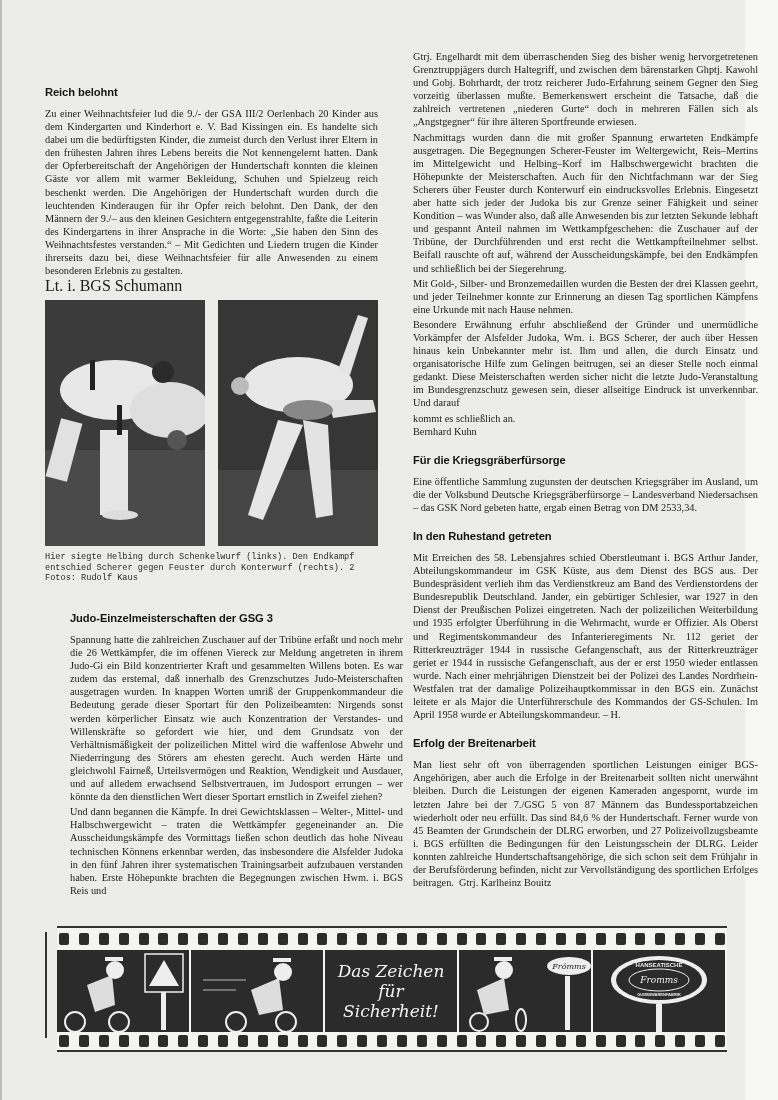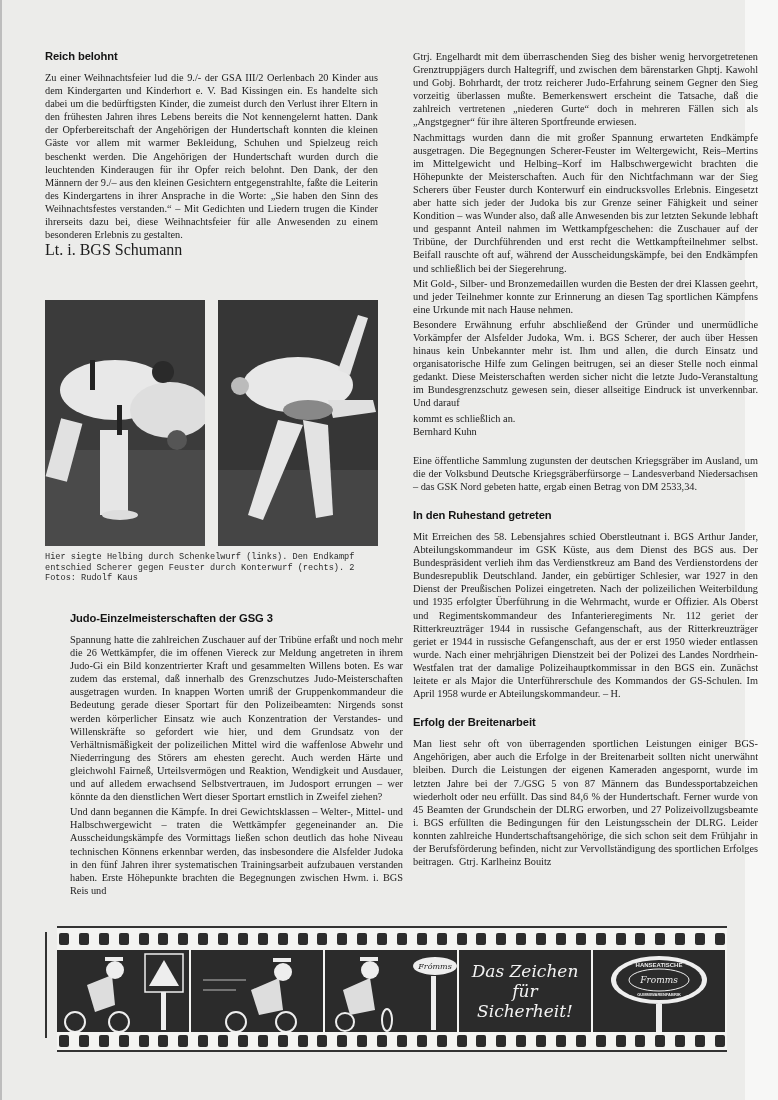--- a/index.html
+++ b/index.html
@@ -5,21 +5,21 @@
   html, body { margin: 0; padding: 0; }
   body {
     width: 778px; height: 1100px; position: relative; overflow: hidden;
     background: #ececea;
     font-family: "Liberation Serif", "DejaVu Serif", serif;
     color: #1c1c1c;
   }
   .page-edge { position: absolute; left: 0; top: 0; width: 2px; height: 1100px; background: #bdbdbd; }
   .right-blank { position: absolute; left: 745px; top: 0; width: 33px; height: 1100px; background: #f7f7f6; }
   .col { position: absolute; top: 50px; }
-  .col-left { left: 45px; width: 333px; }
+  .col-left { left: 45px; width: 333px; margin-top: 36px; }
   .col-right { left: 413px; width: 345px; }
   h2 {
     font-family: "Liberation Sans", "DejaVu Sans", sans-serif;
     font-weight: bold; font-size: 11.2px; margin: 0 0 9px 0; color: #151515;
     letter-spacing: -0.1px;
   }
   p {
     margin: 0 0 2px 0; font-size: 10.3px; line-height: 13.1px;
     text-align: justify; hyphens: auto;
   }
@@ -109,20 +109,21 @@
     <p>Gtrj. Engelhardt mit dem überraschenden Sieg des bisher wenig hervorgetretenen Grenztruppjägers durch Haltegriff, und zwischen dem bärenstarken Ghptj. Kawohl und Gobj. Bohrhardt, der trotz reicherer Judo-Erfahrung seinem Gegner den Sieg vorzeitig überlassen mußte. Bemerkenswert erscheint die Tatsache, daß die zahlreich vertretenen „niederen Gurte“ doch in mehreren Fällen sich als „Angstgegner“ für ihre älteren Sportfreunde erwiesen.</p>
     <p>Nachmittags wurden dann die mit großer Spannung erwarteten Endkämpfe ausgetragen. Die Begegnungen Scherer-Feuster im Weltergewicht, Reis–Mertins im Mittelgewicht und Helbing–Korf im Halbschwergewicht brachten die Höhepunkte der Meisterschaften. Auch für den Nichtfachmann war der Sieg Scherers über Feuster durch Konterwurf ein eindrucksvolles Erlebnis. Eingesetzt aber hatte sich jeder der Judoka bis zur Grenze seiner Fähigkeit und seiner Kondition – was Wunder also, daß alle Anwesenden bis zur letzten Sekunde lebhaft und gespannt Anteil nahmen im Wettkampfgeschehen: die Zuschauer auf der Tribüne, der Durchführenden und erst recht die Wettkampfteilnehmer selbst. Beifall rauschte oft auf, während der Ausscheidungskämpfe, bei den Endkämpfen und schließlich bei der Siegerehrung.</p>
     <p>Mit Gold-, Silber- und Bronzemedaillen wurden die Besten der drei Klassen geehrt, und jeder Teilnehmer konnte zur Erinnerung an diesen Tag sportlichen Kämpfens eine Urkunde mit nach Hause nehmen.</p>
     <p>Besondere Erwähnung erfuhr abschließend der Gründer und unermüdliche Vorkämpfer der Alsfelder Judoka, Wm. i. BGS Scherer, der auch über Hessen hinaus kein Unbekannter mehr ist. Ihm und allen, die durch Einsatz und organisatorische Hilfe zum Gelingen beitrugen, sei an dieser Stelle noch einmal gedankt. Diese Meisterschaften werden sicher nicht die letzte Judo-Veranstaltung im Bundesgrenzschutz gewesen sein, dieser allseitige Eindruck ist unverkennbar. Und darauf</p>
     <div class="sig-inline">
       <span>kommt es schließlich an.</span>
       <span>Bernhard Kuhn</span>
     </div>
   </div>
   <div class="section">
+    <h2>Für die Kriegsgräberfürsorge</h2>
     <p>Eine öffentliche Sammlung zugunsten der deutschen Kriegsgräber im Ausland, um die der Volksbund Deutsche Kriegsgräberfürsorge – Landesverband Niedersachsen – das GSK Nord gebeten hatte, ergab einen Betrag von DM 2533,34.</p>
   </div>
   <div class="section">
     <h2>In den Ruhestand getreten</h2>
     <p>Mit Erreichen des 58. Lebensjahres schied Oberstleutnant i. BGS Arthur Jander, Abteilungskommandeur im GSK Küste, aus dem Dienst des BGS aus. Der Bundespräsident verlieh ihm das Verdienstkreuz am Band des Verdienstordens der Bundesrepublik Deutschland. Jander, ein gebürtiger Schlesier, war 1927 in den Dienst der Preußischen Polizei eingetreten. Nach der polizeilichen Weiterbildung und 1935 erfolgter Überführung in die Wehrmacht, wurde er Offizier. Als Oberst und Regimentskommandeur des Infanterieregiments Nr. 112 geriet der Ritterkreuzträger 1944 in russische Gefangenschaft, aus der Ritterkreuzträger geriet er 1944 in russische Gefangenschaft, aus der er erst 1950 wieder entlassen wurde. Nach einer mehrjährigen Dienstzeit bei der Polizei des Landes Nordrhein-Westfalen trat der damalige Polizeihauptkommissar in den BGS ein. Zunächst leitete er als Major die Unterführerschule des Kommandos der GS-Schulen. Im April 1958 wurde er Abteilungskommandeur. – H.</p>
   </div>
   <div class="section">
     <h2>Erfolg der Breitenarbeit</h2>
     <p><span>Man liest sehr oft von überragenden sportlichen Leistungen einiger BGS-Angehörigen, aber auch die Erfolge in der Breitenarbeit sollten nicht unerwähnt bleiben. Durch die Leistungen der eigenen Kameraden angespornt, wurde im letzten Jahre bei der 7./GSG 5 von 87 Männern das Bundessportabzeichen wiederholt oder neu erfüllt. Das sind 84,6 % der Hundertschaft. Ferner wurde von 45 Beamten der Grundschein der DLRG erworben, und 27 Polizeivollzugsbeamte i. BGS erfüllten die Bedingungen für den Leistungsschein der DLRG. Leider konnten zahlreiche Hundertschaftsangehörige, die sich schon seit dem Frühjahr in der Berufsförderung befinden, nicht zur Vervollständigung des sportlichen Erfolges beitragen.</span>&nbsp; <span>Gtrj. Karlheinz Bouitz</span></p>
   </div>
@@ -185,39 +186,39 @@
           <line x1="12" y1="30" x2="55" y2="30" stroke="#bbb" stroke-width="1"></line>
           <line x1="12" y1="40" x2="45" y2="40" stroke="#bbb" stroke-width="1"></line>
           <circle cx="45" cy="72" r="10" fill="none" stroke="#eee" stroke-width="2"></circle>
           <circle cx="95" cy="72" r="10" fill="none" stroke="#eee" stroke-width="2"></circle>
           <polygon points="60,40 88,28 92,60 68,65" fill="#ddd"></polygon>
           <circle cx="92" cy="22" r="9" fill="#eee"></circle>
           <rect x="82" y="8" width="18" height="4" fill="#eee"></rect>
         </svg>
       </div>
       <div class="frame" style="width:132px">
+        <div class="slogan">
+          <span>Das Zeichen</span>
+          <span>für</span>
+          <span>Sicherheit!</span>
+        </div>
+      </div>
+      <div class="frame" style="width:132px">
         <svg viewBox="0 0 132 82">
           <circle cx="20" cy="72" r="9" fill="none" stroke="#eee" stroke-width="2"></circle>
           <ellipse cx="62" cy="70" rx="5" ry="11" fill="none" stroke="#eee" stroke-width="2"></ellipse>
           <polygon points="18,40 45,28 50,60 25,65" fill="#ddd"></polygon>
           <circle cx="45" cy="20" r="9" fill="#eee"></circle>
           <rect x="35" y="7" width="18" height="4" fill="#eee"></rect>
           <ellipse cx="110" cy="16" rx="22" ry="9" fill="#eee"></ellipse>
           <text x="110" y="19" font-size="8" font-style="italic" text-anchor="middle" fill="#222" font-family="DejaVu Serif, serif">Frómms</text>
           <rect x="106" y="26" width="5" height="54" fill="#eee"></rect>
         </svg>
       </div>
       <div class="frame" style="width:132px">
-        <div class="slogan">
-          <span>Das Zeichen</span>
-          <span>für</span>
-          <span>Sicherheit!</span>
-        </div>
-      </div>
-      <div class="frame" style="width:132px">
         <svg viewBox="0 0 132 82">
           <ellipse cx="66" cy="30" rx="48" ry="24" fill="#eee"></ellipse>
           <ellipse cx="66" cy="30" rx="43" ry="20" fill="#2b2b2b"></ellipse>
           <ellipse cx="66" cy="30" rx="30" ry="11" fill="none" stroke="#eee" stroke-width="1"></ellipse>
           <text x="66" y="17" font-size="6" font-weight="bold" text-anchor="middle" fill="#eee" font-family="Liberation Sans, sans-serif">HANSEATISCHE</text>
           <text x="66" y="33" font-size="9" font-style="italic" text-anchor="middle" fill="#eee" font-family="DejaVu Serif, serif">Fromms</text>
           <text x="66" y="46" font-size="4" font-weight="bold" text-anchor="middle" fill="#eee" font-family="Liberation Sans, sans-serif">GUMMIWARENFABRIK</text>
           <rect x="63" y="54" width="6" height="28" fill="#eee"></rect>
         </svg>
       </div>

